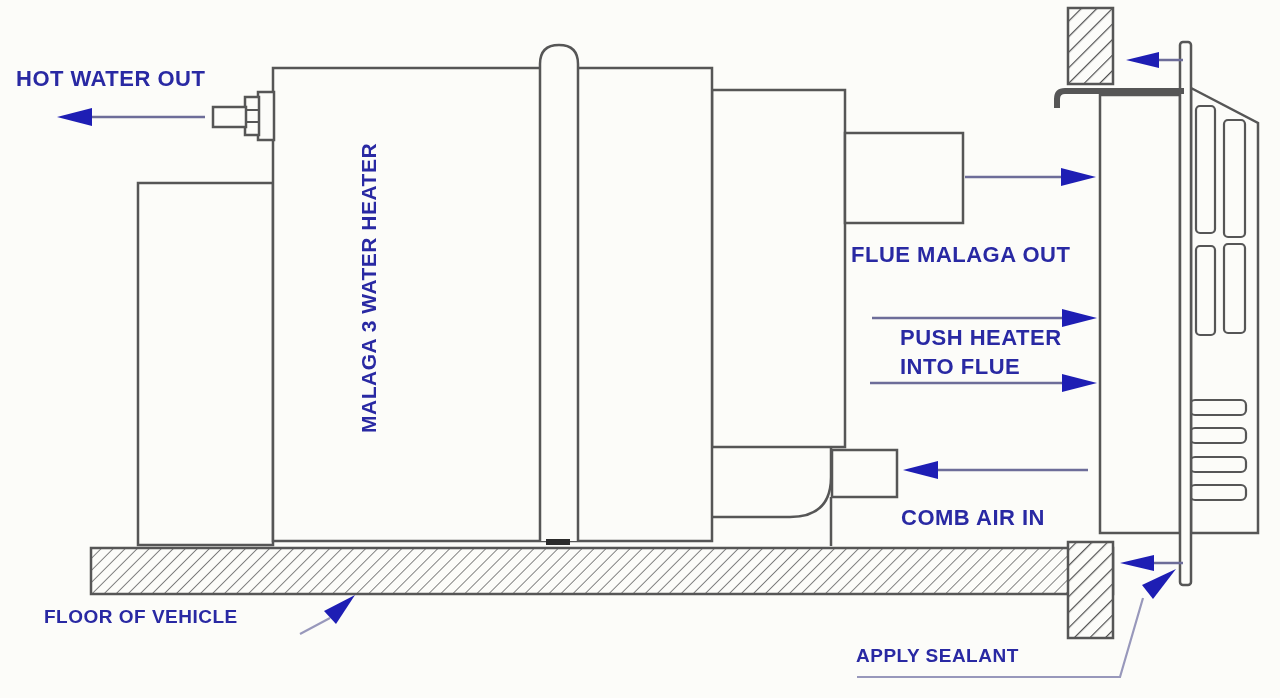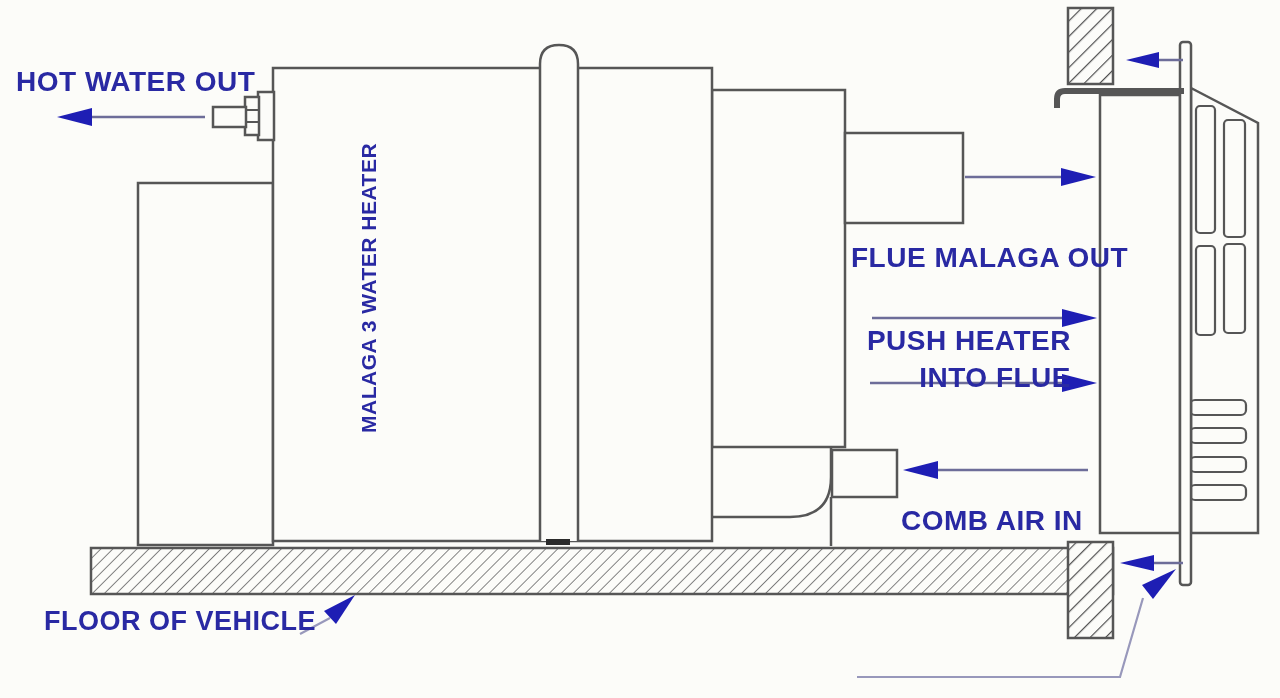--- a/index.html
+++ b/index.html
@@ -9,36 +9,36 @@
     width:1280px;height:698px;
     background:#fcfcf9;
     overflow:hidden;
     font-family:"Liberation Sans", sans-serif;
   }
   #drawing{position:absolute;left:0;top:0;}
   .lbl{
     position:absolute;
     color:#2929a3;
     font-weight:bold;
-    font-size:28px;
+    font-size:22px;
     letter-spacing:0.5px;
     white-space:nowrap;
     line-height:1.32;
   }
   .lbl.wrap{white-space:normal;}
   #lbl-heater-name{
     left:230px;top:282px;
     width:276px;height:26px;
     text-align:center;
     transform:rotate(-90deg);
     transform-origin:50% 50%;
     font-size:21px;
   }
   #lbl-push{width:215px;}
-  #lbl-floor,#lbl-sealant{font-size:27px;}
+  #lbl-floor,#lbl-sealant{font-size:19px;}
 </style>
 </head>
 <body>
 
 <div id="page">
 
   <svg id="drawing" width="1280" height="698" viewBox="0 0 1280 698">
     <defs>
       <pattern id="hatchFloor" width="8.5" height="8.5" patternUnits="userSpaceOnUse" patternTransform="rotate(45)">
         <rect width="8.5" height="8.5" fill="#fcfcf9"></rect>
@@ -130,20 +130,21 @@
       <polygon points="1176,569 1153,599 1142,585" fill="#1e1eb4"></polygon>
     </g>
   </svg>
 
   <div class="lbl" id="lbl-hot-water" style="left:16px;top:64px;">HOT WATER OUT</div>
 
   <div class="lbl" id="lbl-heater-name">MALAGA 3 WATER HEATER</div>
 
   <div class="lbl" id="lbl-flue-gases" style="left:851px;top:240px;">FLUE MALAGA OUT</div>
 
-  <div class="lbl wrap" id="lbl-push" style="left:856px;top:323px;text-align:right;">PUSH HEATER INTO FLUE</div>
+  <div class="lbl wrap" id="lbl-push" style="left:900px;top:323px;">PUSH HEATER INTO FLUE</div>
 
   <div class="lbl" id="lbl-comb-air" style="left:901px;top:478px;margin-top:25px;">COMB AIR IN</div>
 
   <div class="lbl" id="lbl-floor" style="left:44px;top:604px;">FLOOR OF VEHICLE</div>
 
+  <div class="lbl" id="lbl-sealant" style="left:856px;top:643px;">APPLY SEALANT</div>
 
 </div>
 
 </body></html>

